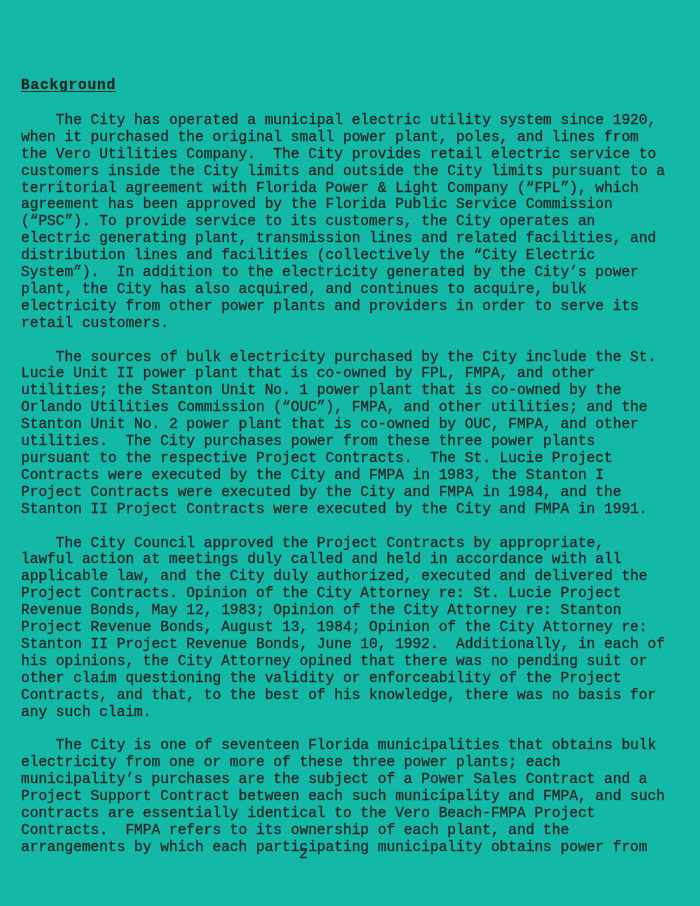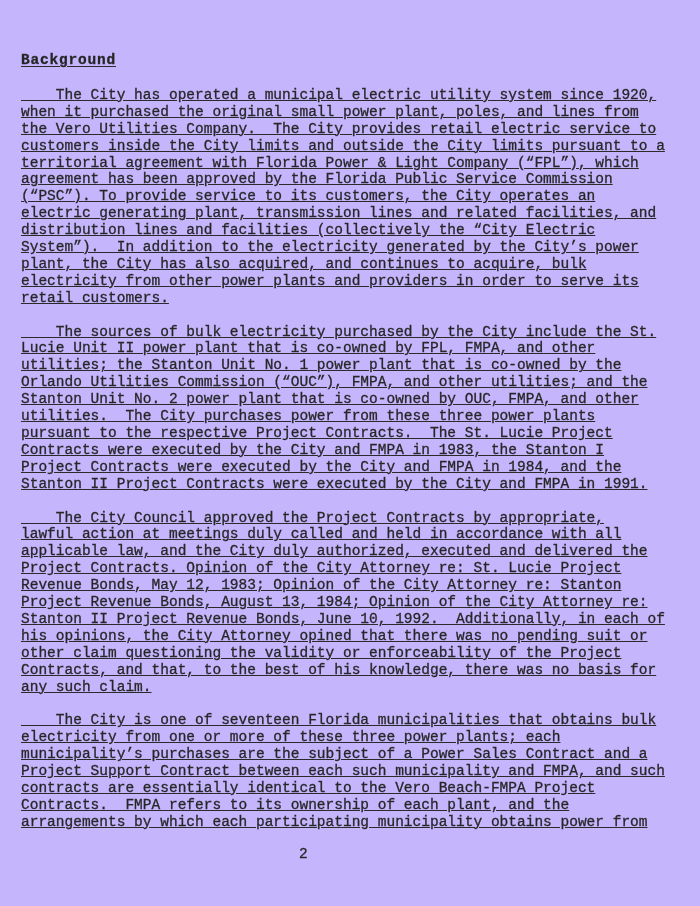--- a/index.html
+++ b/index.html
@@ -12,35 +12,34 @@
     overflow: hidden;
     font-family: "Liberation Mono", "DejaVu Sans Mono", monospace;
     font-size: 14.5px;
     line-height: 16.9px;
     color: #262626;
     -webkit-text-stroke: 0.3px #2b2b2b;
   }
   .page {
     position: absolute;
     inset: 0;
-    padding: 52px 16px 0 21px;
-    background: #c4b5fd;
+    padding: 77px 16px 0 21px;
+    background: #14b8a6;
   }
   .heading {
     font-size: 14.5px;
     font-weight: bold;
     letter-spacing: 0.8px;
     text-decoration: underline;
     text-underline-offset: 2px;
     margin: 0 0 18px 0;
   }
   .para {
     margin: 0 0 16.9px 0;
     white-space: pre;
-    text-decoration: underline;
   }
   .page-number {
     position: absolute;
     left: 299px;
     top: 846px;
     white-space: pre;
   }
 </style>
 </head>
 <body>

